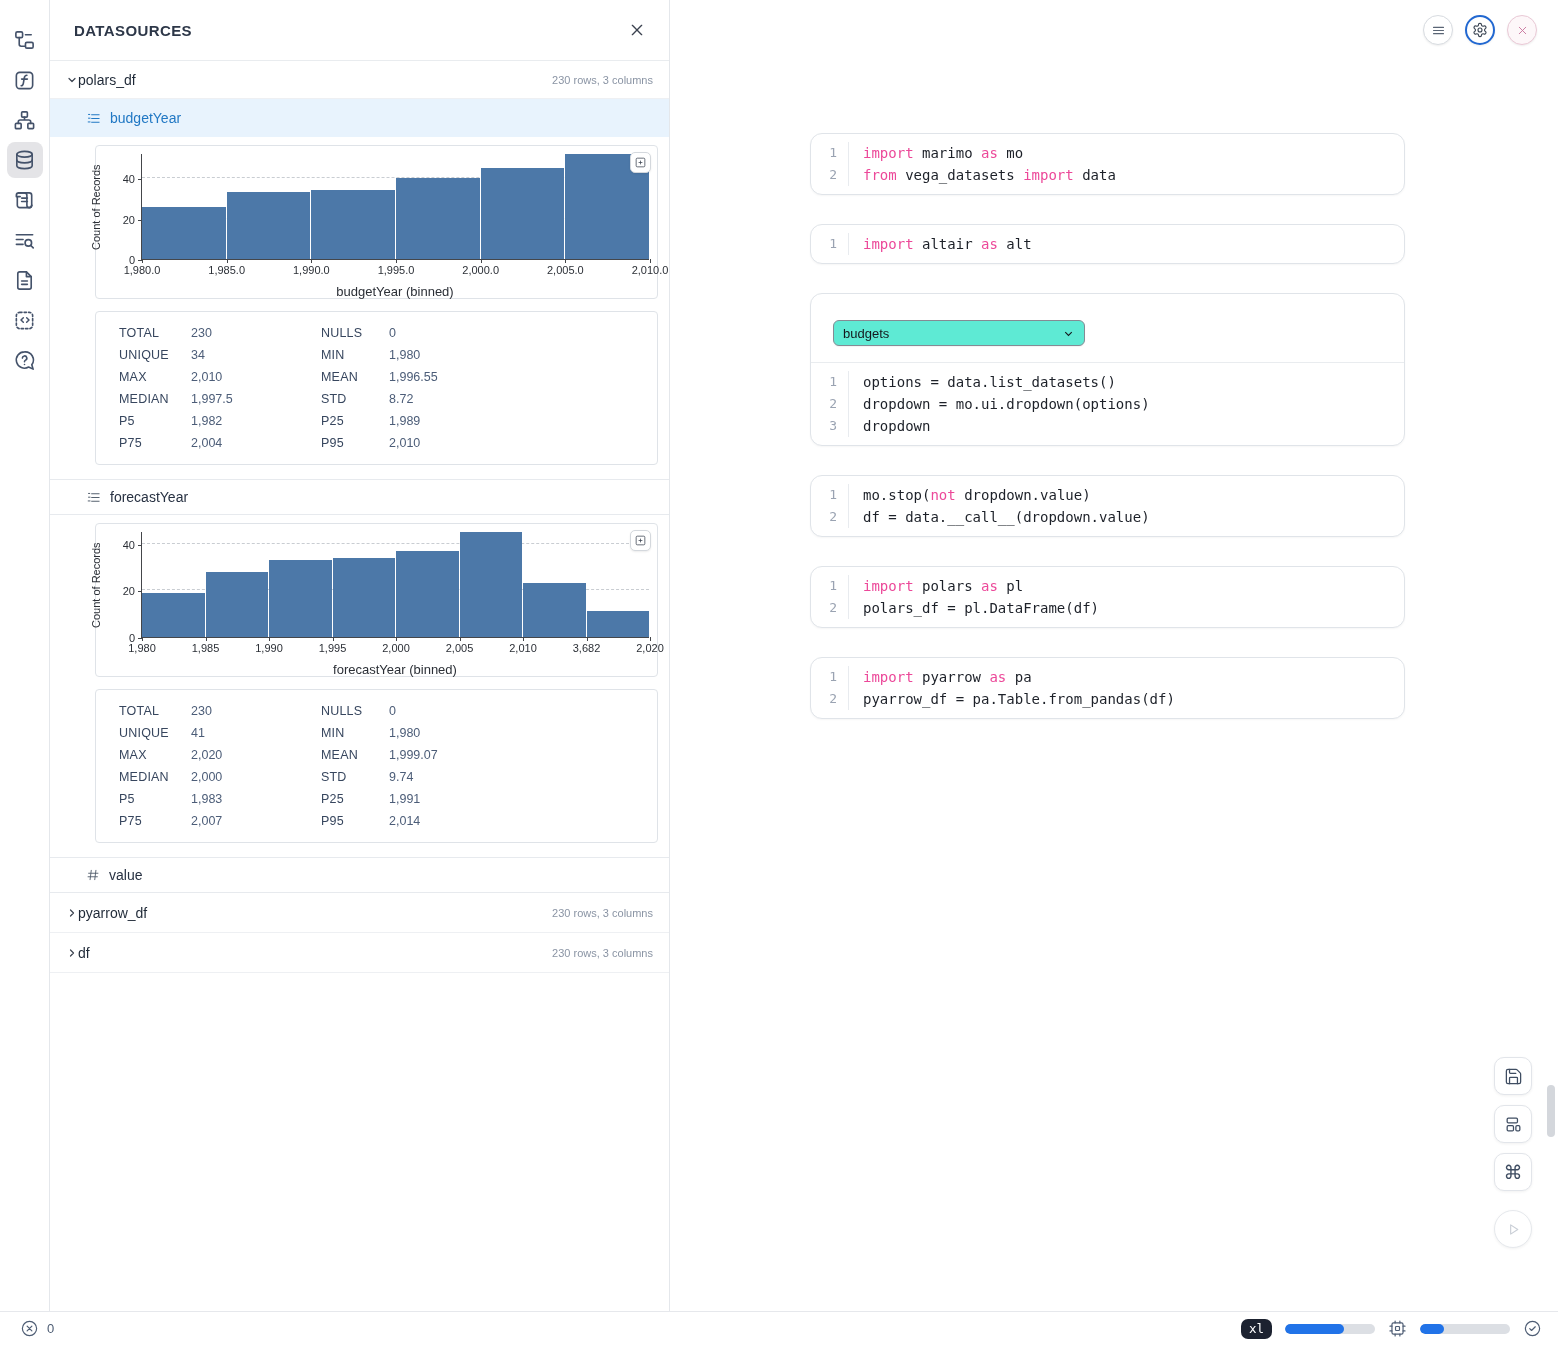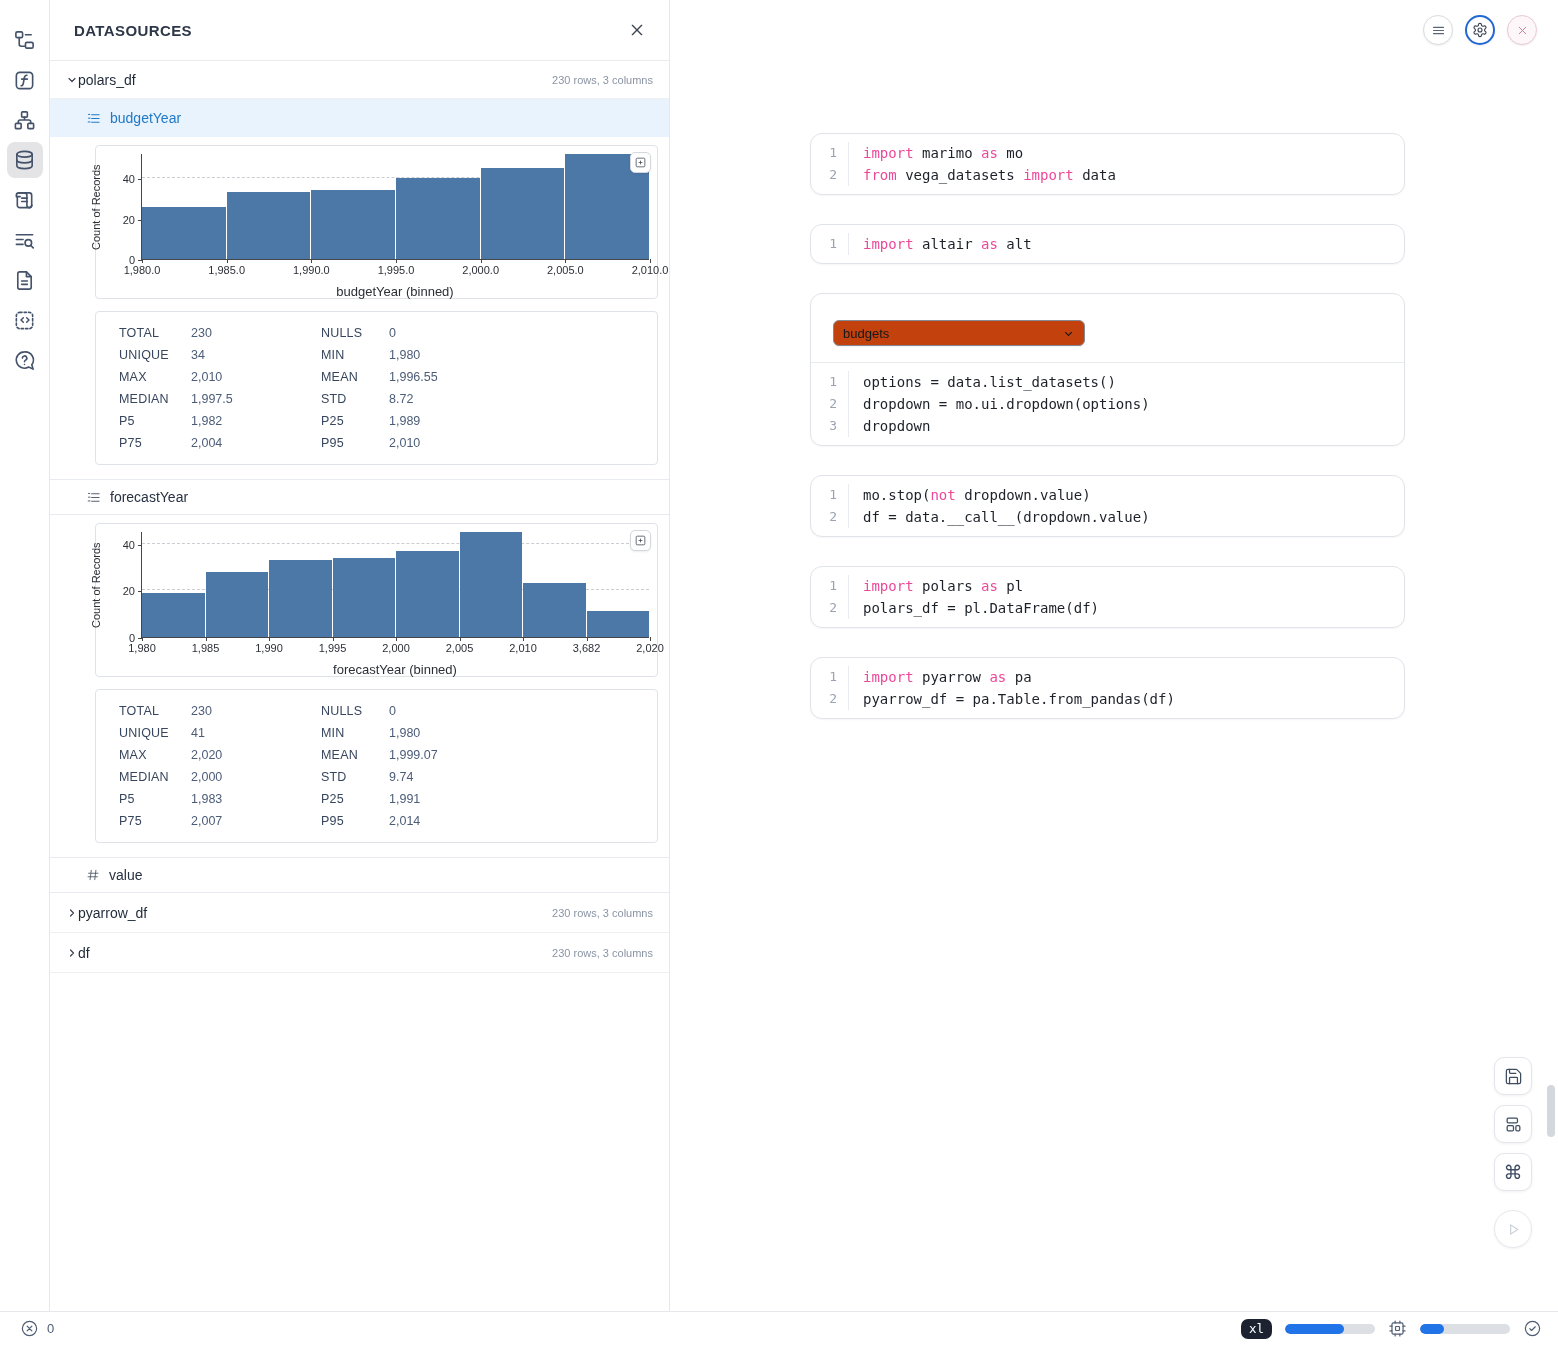--- a/index.html
+++ b/index.html
@@ -94,21 +94,21 @@
   .code-line { display:flex; line-height:22px;
     font-family:"DejaVu Sans Mono", monospace; font-size:14px; }
   .ln { width:38px; flex:0 0 38px; text-align:right; padding-right:11px;
     color:#9aa3b2; font-size:13px; border-right:1px solid #e8ebef; }
   .code { padding-left:14px; white-space:pre; }
   .kw { color:#ec4899; }
   .tx { color:#1d2129; }
   .cell-widget { padding:18px 0 16px 22px; border-bottom:1px solid #e9ecef; margin-bottom:8px; }
   .dropdown { width:252px; height:26px; border:1px solid #858b94; border-radius:6px;
     display:flex; align-items:center; padding:0 9px; font-size:13px; color:#15181d;
-    cursor:pointer; background:#c2410c; box-shadow:0 1px 1px rgba(0,0,0,.05); }
+    cursor:pointer; background:#5eead4; box-shadow:0 1px 1px rgba(0,0,0,.05); }
   .dropdown svg { margin-left:auto; stroke:#15181d; fill:none; stroke-width:2; }
 
   
   #fabs { position:absolute; right:26px; bottom:63px; display:flex; flex-direction:column;
     gap:10px; align-items:center; }
   .fab { width:38px; height:38px; border:1px solid #e2e5ea; border-radius:10px; background:#fff;
     box-shadow:0 1px 3px rgba(0,0,0,.06); display:flex; align-items:center; justify-content:center;
     cursor:pointer; }
   .fab svg { stroke:#3f4d62; fill:none; stroke-width:1.6; stroke-linecap:round; stroke-linejoin:round; }
   .fab.cmd { font-size:19px; color:#3f4d62; }

